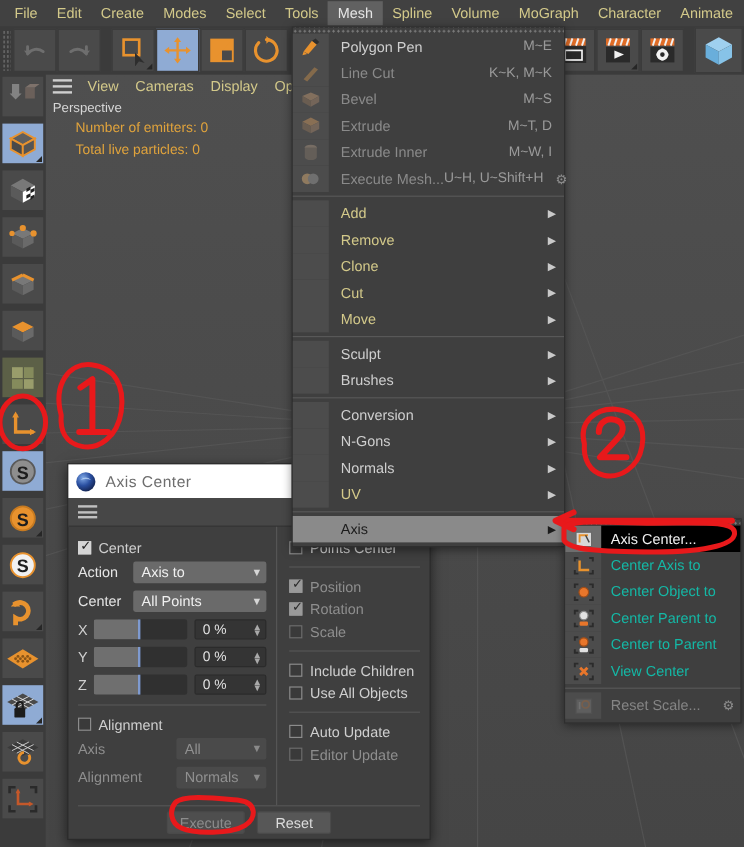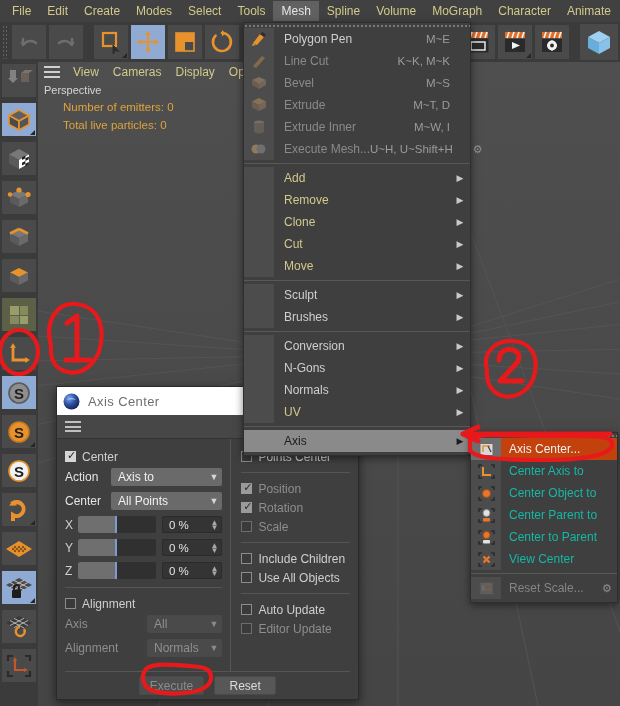--- a/index.html
+++ b/index.html
@@ -92,41 +92,41 @@
   .mrow{
     display:flex; align-items:center; height:22px; position:relative;
   }
   .mrow .micon{
     width:30px; height:22px; background:#4c4c4c;
     display:flex; align-items:center; justify-content:center; flex:0 0 30px;
   }
   .mlabel{ flex:1; padding-left:10px; font-size:12px; color:#d3c98a; white-space:nowrap;}
   .mlabel.dis{ color:#8a8a8a; }
   .mlabel.norm{ color:#cfcfcf; }
-  .mkey{ font-size:11.5px; color:#9a9a9a; padding-right:20px; white-space:nowrap;}
+  .mkey{ font-size:11.5px; color:#9a9a9a; padding-right:10px; white-space:nowrap;}
   .marrow{ width:16px; text-align:center; color:#c9c9c9; font-size:9px; padding-right:4px;}
   .mgear{ width:16px; text-align:center; color:#8d8d8d; font-size:11px; padding-right:4px;}
   .msep{ height:1px; background:#585858; margin:3px 0 3px 0; }
   .mrow.hl{ background:#8a8a8a; }
   .mrow.hl .mlabel{ color:#1c1c1c; }
   .mrow.hl .marrow{ color:#1c1c1c; }
 
   
   #axismenu{
     position:absolute; left:470px; top:432px; width:148px;
     background:#3f3f3f; border:1px solid #2e2e2e;
     box-shadow:0 2px 8px rgba(0,0,0,.5);
   }
   #axismenu .mtop{
     height:5px; background-image:radial-gradient(#7a7a7a 1px, transparent 1px);
     background-size:4px 4px; background-position:0 1px;
   }
   #axismenu .mrow{ height:22px; }
   #axismenu .mlabel{ color:#14b8a6; padding-left:8px; font-size:12px;}
-  #axismenu .mrow.hl2{ background:#c2410c; }
+  #axismenu .mrow.hl2{ background:#000000; }
   #axismenu .mrow.hl2 .mlabel{ color:#f0f0f0; }
 
   
   #dialog{
     position:absolute; left:56px; top:386px; width:303px; height:314px;
     background:#3f3f3f; border:1px solid #2a2a2a;
     box-shadow:0 3px 10px rgba(0,0,0,.55);
   }
   #dlg-title{
     height:28px; background:#ffffff; display:flex; align-items:center;

